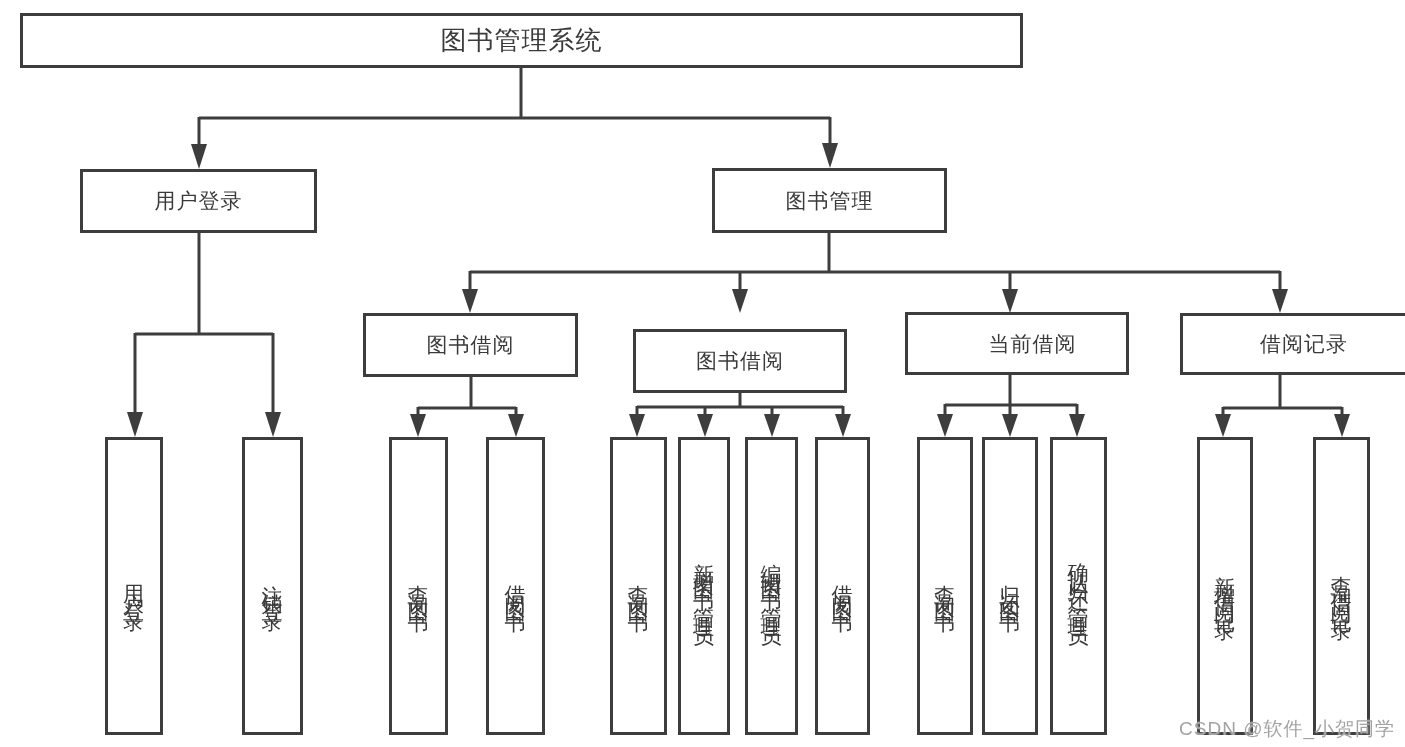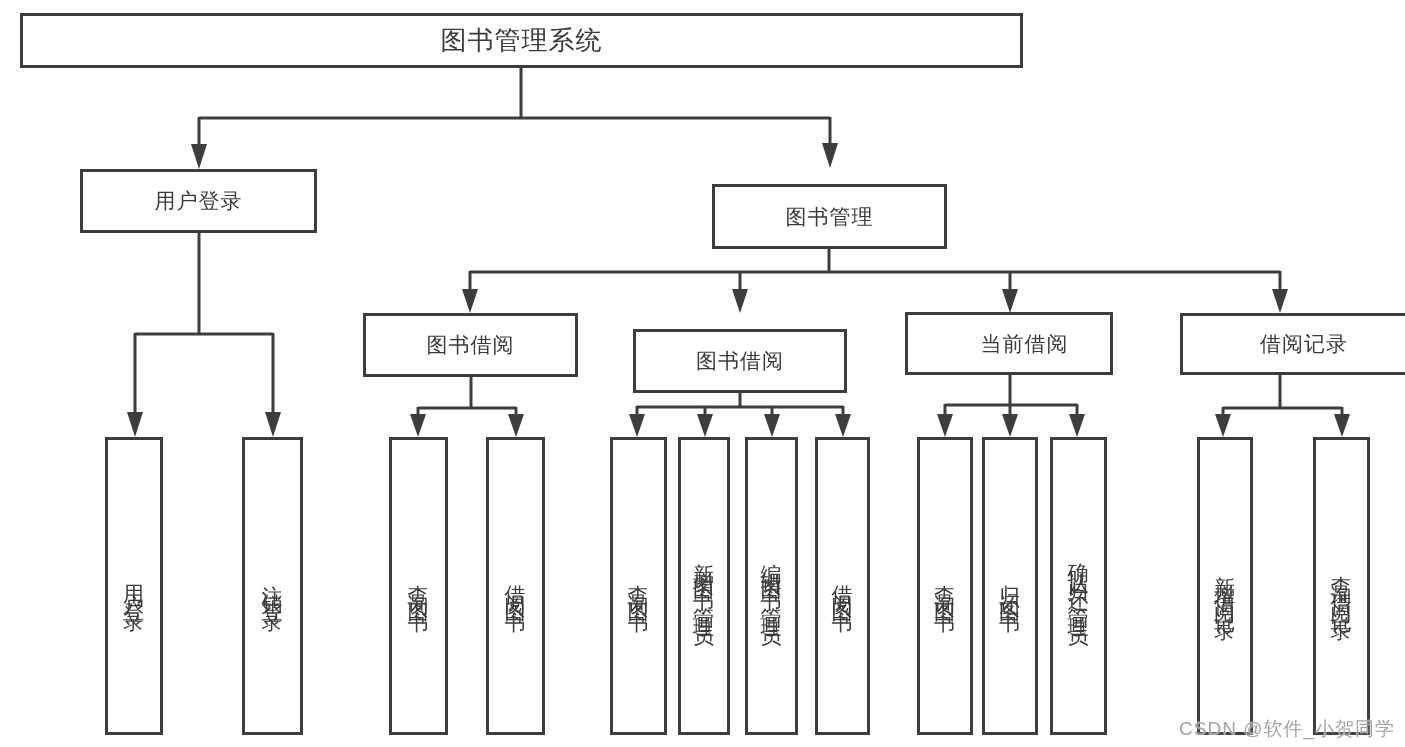--- a/index.html
+++ b/index.html
@@ -128,25 +128,25 @@
       <line x1="1223" y1="407" x2="1223" y2="414"></line>
       <polygon points="1215,414 1231,414 1223,437"></polygon>
       <line x1="1342" y1="407" x2="1342" y2="414"></line>
       <polygon points="1334,414 1350,414 1342,437"></polygon>
     </g>
   </svg>
 
   <div class="box h-box title-box" style="left:20px;top:13px;width:1003px;height:55px;">图书管理系统</div>
 
   <div class="box h-box" style="left:80px;top:169px;width:237px;height:64px;">用户登录</div>
-  <div class="box h-box" style="left:712px;top:168px;width:235px;height:65px;margin-top:16px;">图书管理</div>
+  <div class="box h-box" style="left:712px;top:168px;width:235px;height:65px;">图书管理</div>
 
   <div class="box h-box" style="left:363px;top:313px;width:215px;height:64px;">图书借阅</div>
   <div class="box h-box" style="left:633px;top:329px;width:214px;height:64px;">图书借阅</div>
-  <div class="box h-box" style="left:905px;top:312px;width:208px;height:63px;padding-left:31px;">当前借阅</div>
+  <div class="box h-box" style="left:905px;top:312px;width:224px;height:63px;padding-left:31px;">当前借阅</div>
   <div class="box h-box" style="left:1172px;top:313px;width:248px;height:62px;margin-left:8px;">借阅记录</div>
 
   <div class="box v-box" style="left:105px;top:437px;width:58px;height:298px;">用户登录</div>
   <div class="box v-box" style="left:242px;top:437px;width:61px;height:298px;">注销登录</div>
 
   <div class="box v-box" style="left:389px;top:437px;width:59px;height:298px;">查询图书</div>
   <div class="box v-box" style="left:486px;top:437px;width:59px;height:298px;">借阅图书</div>
 
   <div class="box v-box" style="left:610px;top:437px;width:57px;height:298px;">查询图书</div>
   <div class="box v-box" style="left:678px;top:437px;width:52px;height:298px;">新增图书（管理员）</div>

